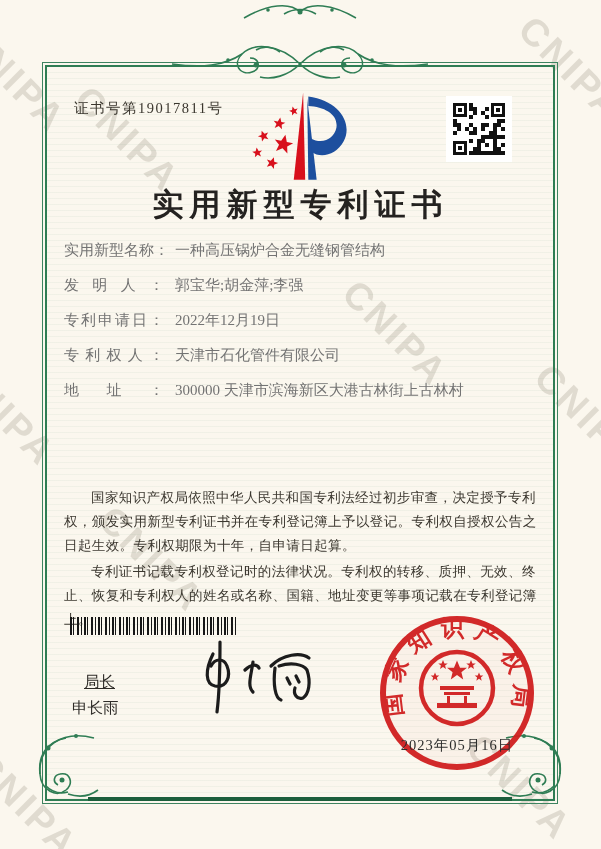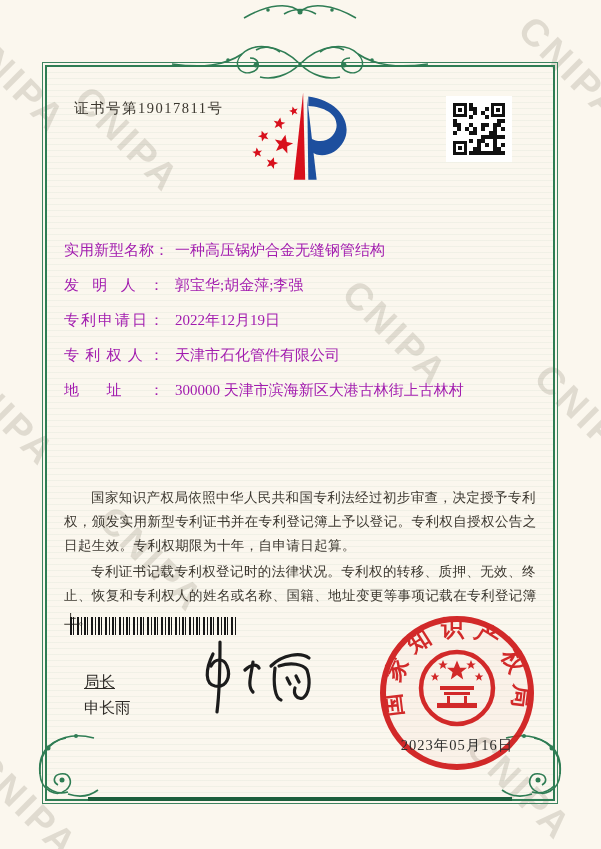--- a/index.html
+++ b/index.html
@@ -16,32 +16,32 @@
   .frame-inner{position:absolute;inset:2px;border:2px solid #2f7d54;
                background:repeating-linear-gradient(0deg,rgba(63,132,92,0.055) 0 1px,transparent 1px 6px);}
   .bottom-rule{position:absolute;left:88px;top:797px;width:424px;height:4px;background:#1c5e3c;z-index:4;}
   .orn{position:absolute;z-index:5;}
   .flip{transform:scaleX(-1);}
   
   .content{position:absolute;inset:0;z-index:6;}
   .cert-no{position:absolute;left:74px;top:99px;font-size:14.5px;letter-spacing:1.5px;color:#3a362e;}
   .doc-title{position:absolute;left:0;top:184px;width:100%;text-align:center;
              font-size:31px;font-weight:bold;letter-spacing:6px;color:#242220;}
-  .fields{position:absolute;left:64px;top:241px;width:482px;font-size:15px;color:#a21caf;}
+  .fields{position:absolute;left:64px;top:241px;width:482px;font-size:15px;color:#737373;}
   .frow{height:21px;margin-bottom:14px;white-space:nowrap;}
   .flabel{display:inline-block;width:100px;text-align:justify;text-align-last:justify;vertical-align:top;}
   .fvalue{margin-left:11px;}
   .fvalue-fixed{display:inline-block;width:146px;margin-left:11px;vertical-align:top;}
   .paras{position:absolute;left:64px;top:486px;width:482px;font-size:13.5px;
          line-height:1.78;color:#3c3830;letter-spacing:0.4px;}
   .paras p{margin:0 0 2px 0;text-indent:2em;font-family:Liberation Serif, serif;}
   .barcode{position:absolute;left:70px;top:617px;width:168px;height:18px;
            background:repeating-linear-gradient(90deg,#161616 0 2px,transparent 2px 3px,#161616 3px 4px,transparent 4px 7px,#161616 7px 9px,transparent 9px 11px,#161616 11px 12px,transparent 12px 14px);}
   .signer-title{position:absolute;left:84px;top:672px;font-size:15.5px;font-family:"Liberation Sans",sans-serif;color:#2e2b27;text-decoration:underline;}
-  .signer-name{position:absolute;left:84px;top:698px;font-size:15.5px;font-family:"Liberation Sans",sans-serif;color:#2e2b27;}
+  .signer-name{position:absolute;left:72px;top:698px;font-size:15.5px;font-family:"Liberation Sans",sans-serif;color:#2e2b27;}
   .signature{position:absolute;left:175px;top:636px;z-index:6;}
   .seal{position:absolute;left:377px;top:610px;z-index:7;opacity:0.95;}
   .page-indicator{position:absolute;left:0;top:771px;width:100%;text-align:center;font-size:12.5px;color:#2e2b27;z-index:6;}
   .continuation{position:absolute;left:0;top:808px;width:100%;text-align:center;font-size:14px;letter-spacing:4px;color:#3a362e;}
   
   .qr-box{position:absolute;left:446px;top:96px;width:66px;height:66px;background:#fff;}
   .qr-grid{position:absolute;left:7px;top:7px;width:52px;height:52px;}
   .qr-finder{position:absolute;width:14px;height:14px;border:3px solid #111;box-sizing:border-box;}
   .qr-finder::after{content:'';position:absolute;inset:2px;background:#111;}
   .qr-grid i{position:absolute;width:4px;height:4px;background:#111;}
@@ -187,20 +187,21 @@
           <i style="left:24px;top:48px"></i>
           <i style="left:28px;top:48px"></i>
           <i style="left:32px;top:48px"></i>
           <i style="left:36px;top:48px"></i>
           <i style="left:40px;top:48px"></i>
           <i style="left:44px;top:48px"></i>
           <i style="left:48px;top:48px"></i>
         </div>
     </div>
 
+    <div class="doc-title">实用新型专利证书</div>
 
     <div class="fields">
       <div class="frow">
         <span class="flabel">实用新型名称：</span><span class="fvalue">一种高压锅炉合金无缝钢管结构</span>
       </div>
       <div class="frow">
         <span class="flabel">发明人：</span><span class="fvalue">郭宝华;胡金萍;李强</span>
       </div>
       <div class="frow">
         <span class="flabel">专利申请日：</span><span class="fvalue">2022年12月19日</span>

